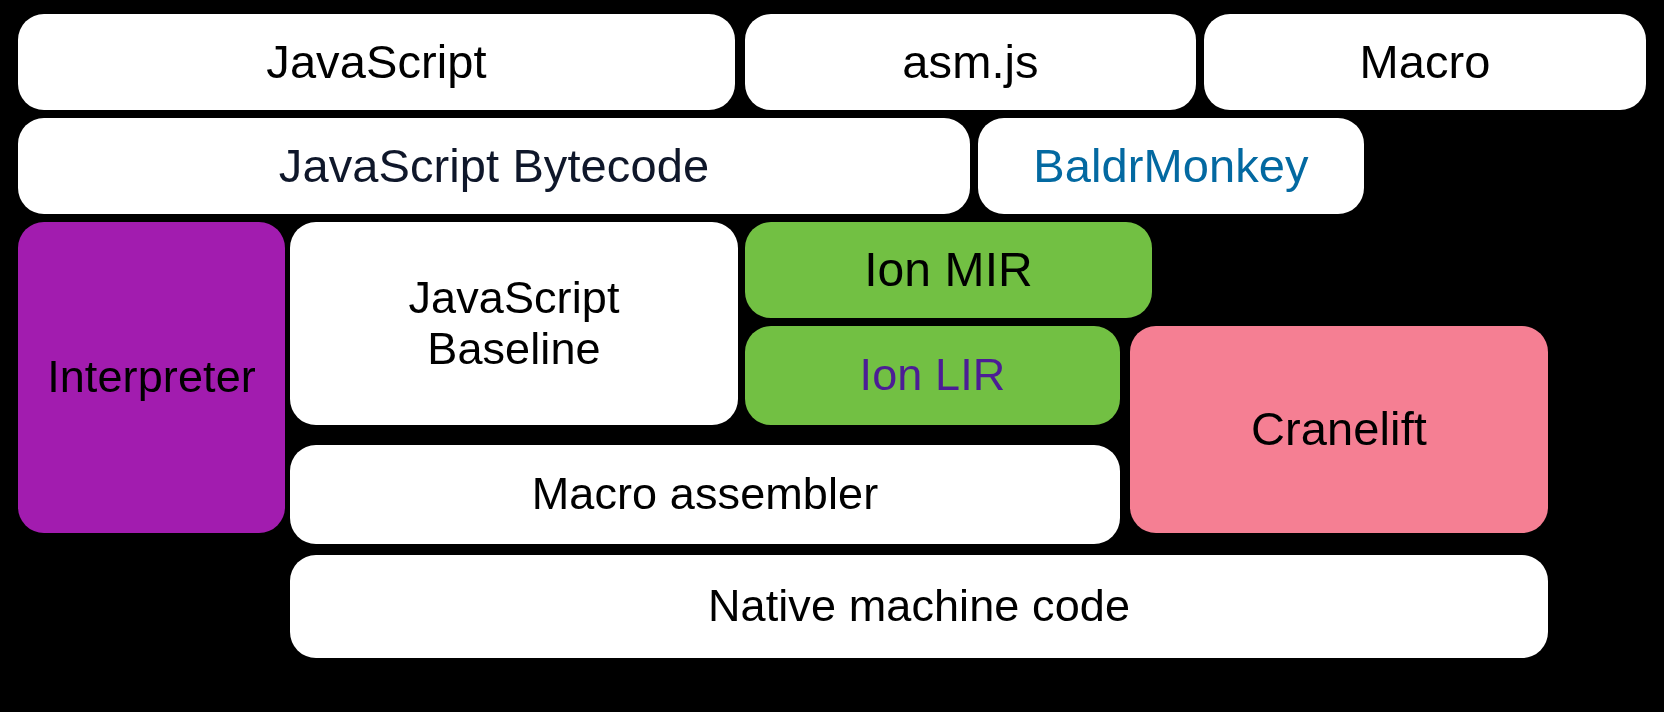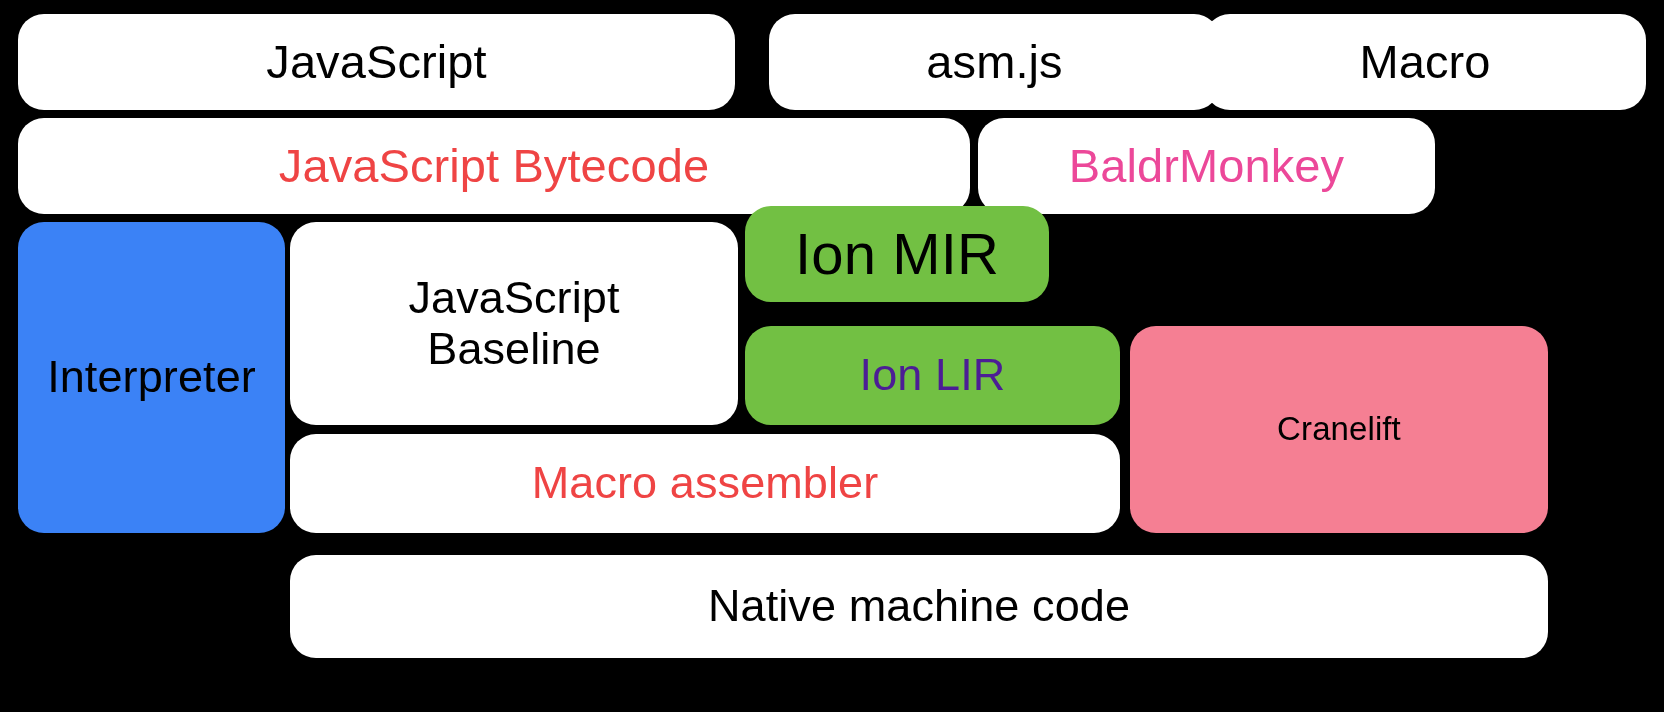--- a/index.html
+++ b/index.html
@@ -23,34 +23,34 @@
     justify-content: center;
     text-align: center;
     border-radius: 26px;
     color: #000000;
     font-weight: 400;
     line-height: 1.12;
     letter-spacing: 0.1px;
     white-space: pre-line;
   }
   .fill-white { background: #ffffff; }
-  .fill-gray  { background: #3b82f6; }
+  .fill-gray  { background: #a21caf; }
   .fill-green { background: #72c043; }
   .fill-pink  { background: #f57f93; }
 </style>
 </head>
 <body>
 
 <div id="stage" style="background: rgb(0, 0, 0); padding-left: 30px;">
     <div class="box fill-white" style="left: 18px; top: 14px; width: 717px; height: 96px; font-size: 47px; border-radius: 26px; color: rgb(0, 0, 0);"><span>JavaScript</span></div>
-    <div class="box fill-white" style="left: 745px; top: 14px; width: 451px; height: 96px; font-size: 47px; border-radius: 26px; color: rgb(0, 0, 0); margin-left: 24px;"><span>asm.js</span></div>
+    <div class="box fill-white" style="left: 745px; top: 14px; width: 451px; height: 96px; font-size: 47px; border-radius: 26px; color: rgb(0, 0, 0);"><span>asm.js</span></div>
     <div class="box fill-white" style="left: 1204px; top: 14px; width: 442px; height: 96px; font-size: 47px; border-radius: 26px; color: rgb(0, 0, 0);"><span>Macro</span></div>
-    <div class="box fill-white" style="left: 18px; top: 118px; width: 952px; height: 96px; font-size: 47px; border-radius: 26px; color: #ef4444;"><span>JavaScript Bytecode</span></div>
-    <div class="box fill-white" style="left: 978px; top: 118px; width: 457px; height: 96px; font-size: 47px; border-radius: 26px; color: #ec4899;"><span>BaldrMonkey</span></div>
+    <div class="box fill-white" style="left: 18px; top: 118px; width: 952px; height: 96px; font-size: 47px; border-radius: 26px; color: #0f172a;"><span>JavaScript Bytecode</span></div>
+    <div class="box fill-white" style="left: 978px; top: 118px; width: 386px; height: 96px; font-size: 47px; border-radius: 26px; color: #0369a1;"><span>BaldrMonkey</span></div>
     <div class="box fill-gray" style="left: 18px; top: 222px; width: 267px; height: 311px; font-size: 45px; border-radius: 26px; color: rgb(0, 0, 0);"><span>Interpreter</span></div>
     <div class="box fill-white" style="left: 290px; top: 222px; width: 448px; height: 203px; font-size: 45px; border-radius: 26px; color: rgb(0, 0, 0);"><span>JavaScript
 Baseline</span></div>
-    <div class="box fill-green" style="left: 745px; top: 206px; width: 304px; height: 96px; font-size: 58px; border-radius: 26px; color: rgb(0, 0, 0);"><span>Ion MIR</span></div>
+    <div class="box fill-green" style="left: 745px; top: 222px; width: 407px; height: 96px; font-size: 48px; border-radius: 26px; color: rgb(0, 0, 0);"><span>Ion MIR</span></div>
     <div class="box fill-green" style="left: 745px; top: 326px; width: 375px; height: 99px; font-size: 45px; border-radius: 26px; color: #4c1d95;"><span>Ion LIR</span></div>
-    <div class="box fill-pink" style="left: 1130px; top: 326px; width: 418px; height: 207px; font-size: 33px; border-radius: 26px; color: rgb(0, 0, 0);"><span>Cranelift</span></div>
-    <div class="box fill-white" style="left: 290px; top: 434px; width: 830px; height: 99px; font-size: 45px; border-radius: 26px; color: #ef4444;"><span>Macro assembler</span></div>
+    <div class="box fill-pink" style="left: 1130px; top: 326px; width: 418px; height: 207px; font-size: 47px; border-radius: 26px; color: rgb(0, 0, 0);"><span>Cranelift</span></div>
+    <div class="box fill-white" style="left: 290px; top: 445px; width: 830px; height: 99px; font-size: 45px; border-radius: 26px; color: #000000;"><span>Macro assembler</span></div>
     <div class="box fill-white" style="left: 290px; top: 542px; width: 1258px; height: 103px; font-size: 45px; border-radius: 26px; color: rgb(0, 0, 0); margin-top: 13px;"><span>Native machine code</span></div>
   </div>
 
 </body></html>

